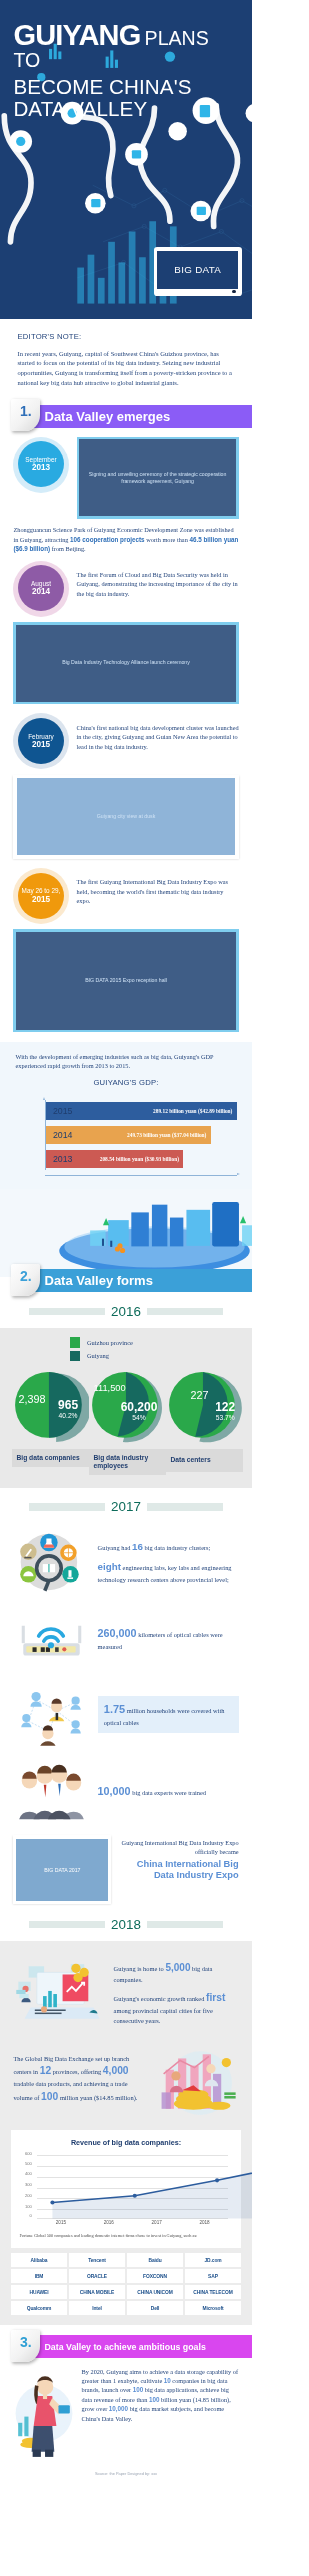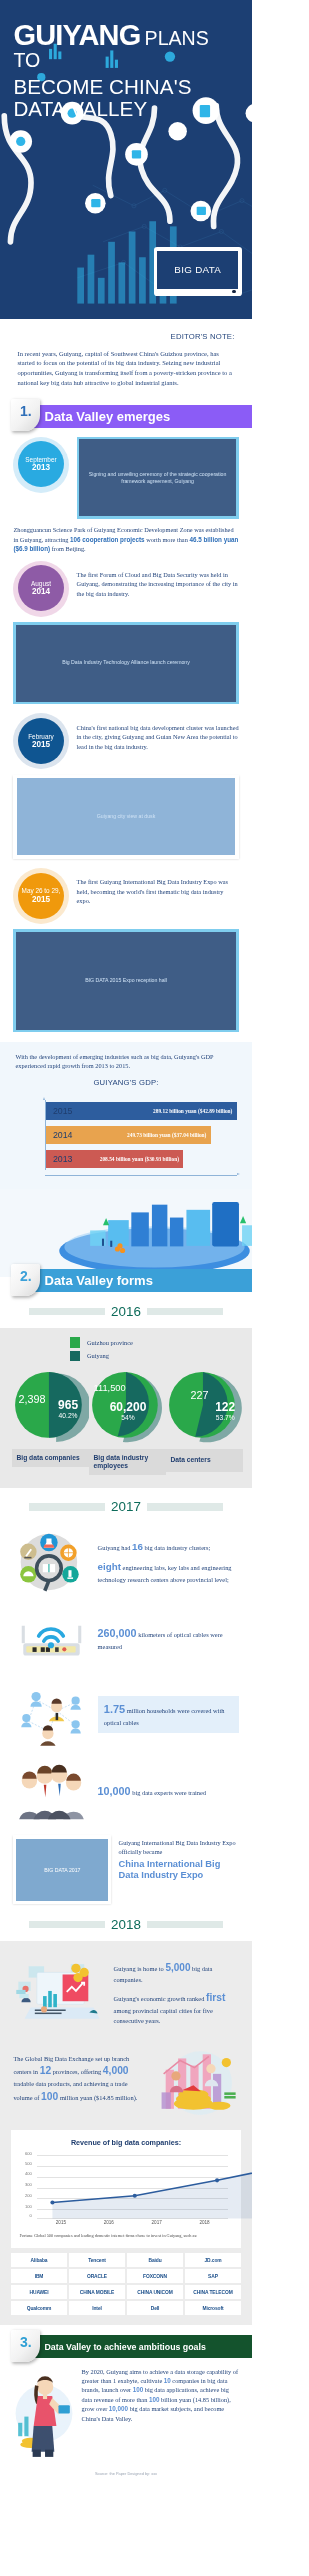--- a/index.html
+++ b/index.html
@@ -43,21 +43,21 @@
   }
   .bigdata-dot{position:absolute;right:6.2px;bottom:2.6px;width:3.1px;height:3.1px;border-radius:50%;background:#14233f;}
 
   
   .editor {
     background:#fff; padding: 13.4px 17.5px 9.3px 17.5px;
   }
   .editor h2 {
     font-family:"Liberation Sans",sans-serif;
     font-weight:400; font-size:7.7px; color:#24457c;
-    text-align:right; margin-bottom:7.2px; letter-spacing:0.2px;
+    text-align:left; margin-bottom:7.2px; letter-spacing:0.2px;
   }
   .editor p {
     font-size:6.5px; line-height:1.52; color:#24457c; text-align:left;
   }
 
   
   .sec { position:relative; margin-top:7.2px; }
   .sec-banner {
     margin-left:17.5px; height:23px; display:flex; align-items:center;
     padding-left:27px;
@@ -70,21 +70,21 @@
     border-radius: 2.1px 2.1px 50% 2.1px;
     box-shadow: 1px 1.5px 3.1px rgba(0,0,0,.28);
     display:flex; align-items:flex-start; justify-content:center;
     padding-top:4.1px;
     font-family:"Liberation Sans",sans-serif; font-weight:700; font-size:14px;
   }
   .sec1 .sec-banner{ background:#8b5cf6; }
   .sec1 .sec-num{ color:#2f6fb8; }
   .sec2 .sec-banner{ background:#3ba0d8; }
   .sec2 .sec-num{ color:#3ba0d8; }
-  .sec3 .sec-banner{ background:#14532d; }
+  .sec3 .sec-banner{ background:#d946ef; }
   .sec3 .sec-num{ color:#2f9fd4; }
 
   
   .tl { padding: 9.3px 13.4px 0 13.4px; }
   .tl-row { display:flex; align-items:flex-start; gap:7.2px; margin-bottom:3.1px; }
   .tl-badge-wrap{ position:relative; flex:0 0 56px; height:56px; }
   .tl-halo{ position:absolute; left:0; top:0; width:56px; height:56px; border-radius:50%; }
   .tl-badge{
     position:absolute; left:4.6px; top:4.6px; width:46px; height:46px; border-radius:50%;
     display:flex; flex-direction:column; align-items:center; justify-content:center;
@@ -163,21 +163,21 @@
 
   
   .blk{ display:flex; align-items:center; gap:7.2px; padding:7.2px 13.4px; }
   .blk-ico{ flex:0 0 77px; height:62px; position:relative; }
   .blk-txt{ flex:1; font-size:6.4px; line-height:1.52; color:#24457c; }
   .blk-txt .hl-lg{ color:#5b8fd4; font-family:"Liberation Sans",sans-serif; font-weight:700; font-size:9.8px; }
   .tint{ background:#e3effa; padding:5.2px 6.2px; }
   .expo-blk{ display:flex; gap:7.2px; padding:6.2px 13.4px 2.1px 13.4px; align-items:flex-start; }
   .expo-photo{ flex:0 0 98px; background:#fff; box-shadow:0 0.5px 2.1px rgba(0,0,0,.18); padding:3.1px; }
   .expo-photo .inner{ height:62px; background:#7fa9cf; display:flex; align-items:center; justify-content:center; color:#fff; font-size:5.2px; font-family:"Liberation Sans",sans-serif;}
-  .expo-txt{ flex:1; font-size:6.3px; line-height:1.5; color:#24457c; padding-top:2.1px; }
+  .expo-txt{ flex:1; font-size:6.3px; line-height:1.5; color:#24457c; padding-top:2.1px;text-align:right; }
   .expo-txt .big{ display:block; margin-top:2.6px; color:#5b8fd4; font-family:"Liberation Sans",sans-serif; font-weight:700; font-size:9.3px; line-height:1.16; }
 
   
   .sec2018{ background:#ececec; padding:8.2px 0 10.3px 0; }
   .rev-card{ background:#fff; margin:8.2px 11.3px 5.2px 11.3px; padding:7.2px 8.2px 9.3px 8.2px; }
   .rev-title{ font-family:"Liberation Sans",sans-serif; font-weight:700; font-size:7.2px; color:#1f3d6e; text-align:center; margin-bottom:6.2px;}
   .rev-chart{ position:relative; height:77px; padding-left:17.5px; }
   .rev-grid{ position:absolute; left:17.5px; right:4.1px; top:0; bottom:11.3px; }
   .rev-grid i{ position:absolute; left:0; right:0; height:0.5px; background:#e2e2e2; }
   .rev-yaxis{ position:absolute; left:0; top:-2.1px; bottom:11.3px; width:14.4px; }
@@ -476,21 +476,21 @@
       </div>
 
       <div class="pie-col">
         <div class="pie">
           <svg width="77" height="77" viewBox="0 0 150 150">
             <path d="M78 75 L78 8 A67 67 0 1 1 60 141 Z" fill="#7fa8a5" transform="translate(6,3)"></path>
             <circle cx="70" cy="72" r="64" fill="#2aa84a"></circle>
             <path d="M72 72 L72 8 A64 64 0 0 1 56 133 Z" fill="#16695f"></path>
           </svg>
           <div class="pie-v1" style="top:14.4px;left:4.1px;font-size:9.3px">111,500</div>
-          <div class="pie-v2" style="right:20px;top:32px">
+          <div class="pie-v2" style="right:9px;top:32px">
             <span>60,200</span>
             <span class="pie-p2">54%</span>
           </div>
         </div>
         <div class="pie-cap">Big data industry employees</div>
       </div>
 
       <div class="pie-col">
         <div class="pie">
           <svg width="77" height="77" viewBox="0 0 150 150">

